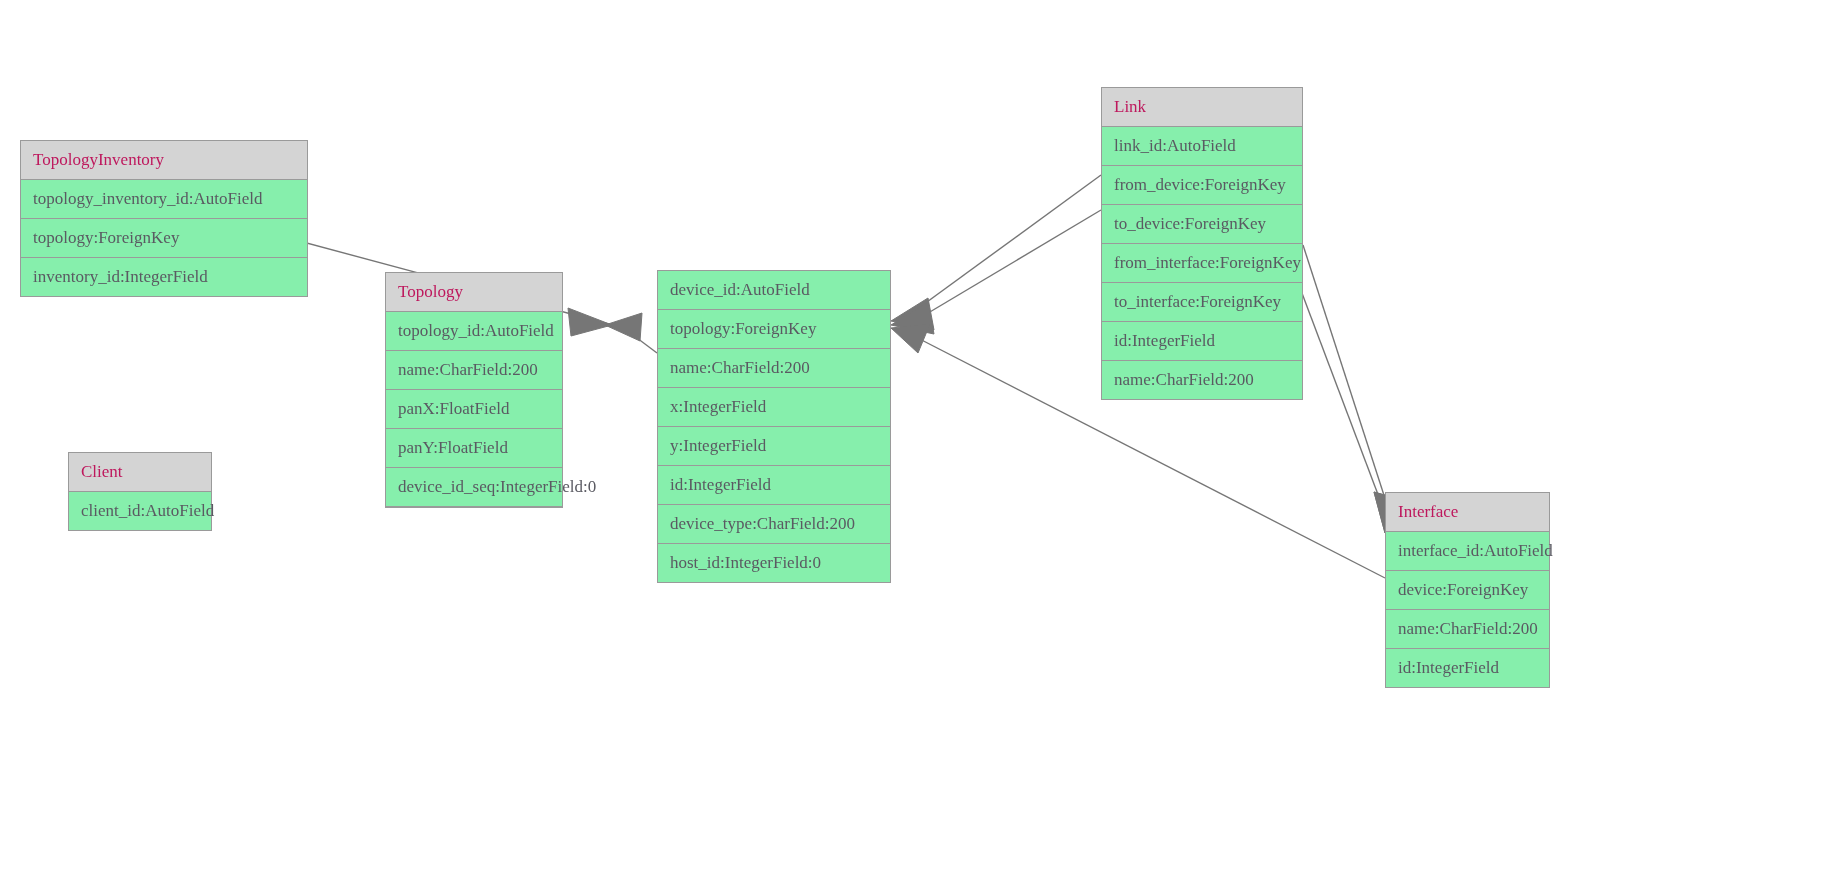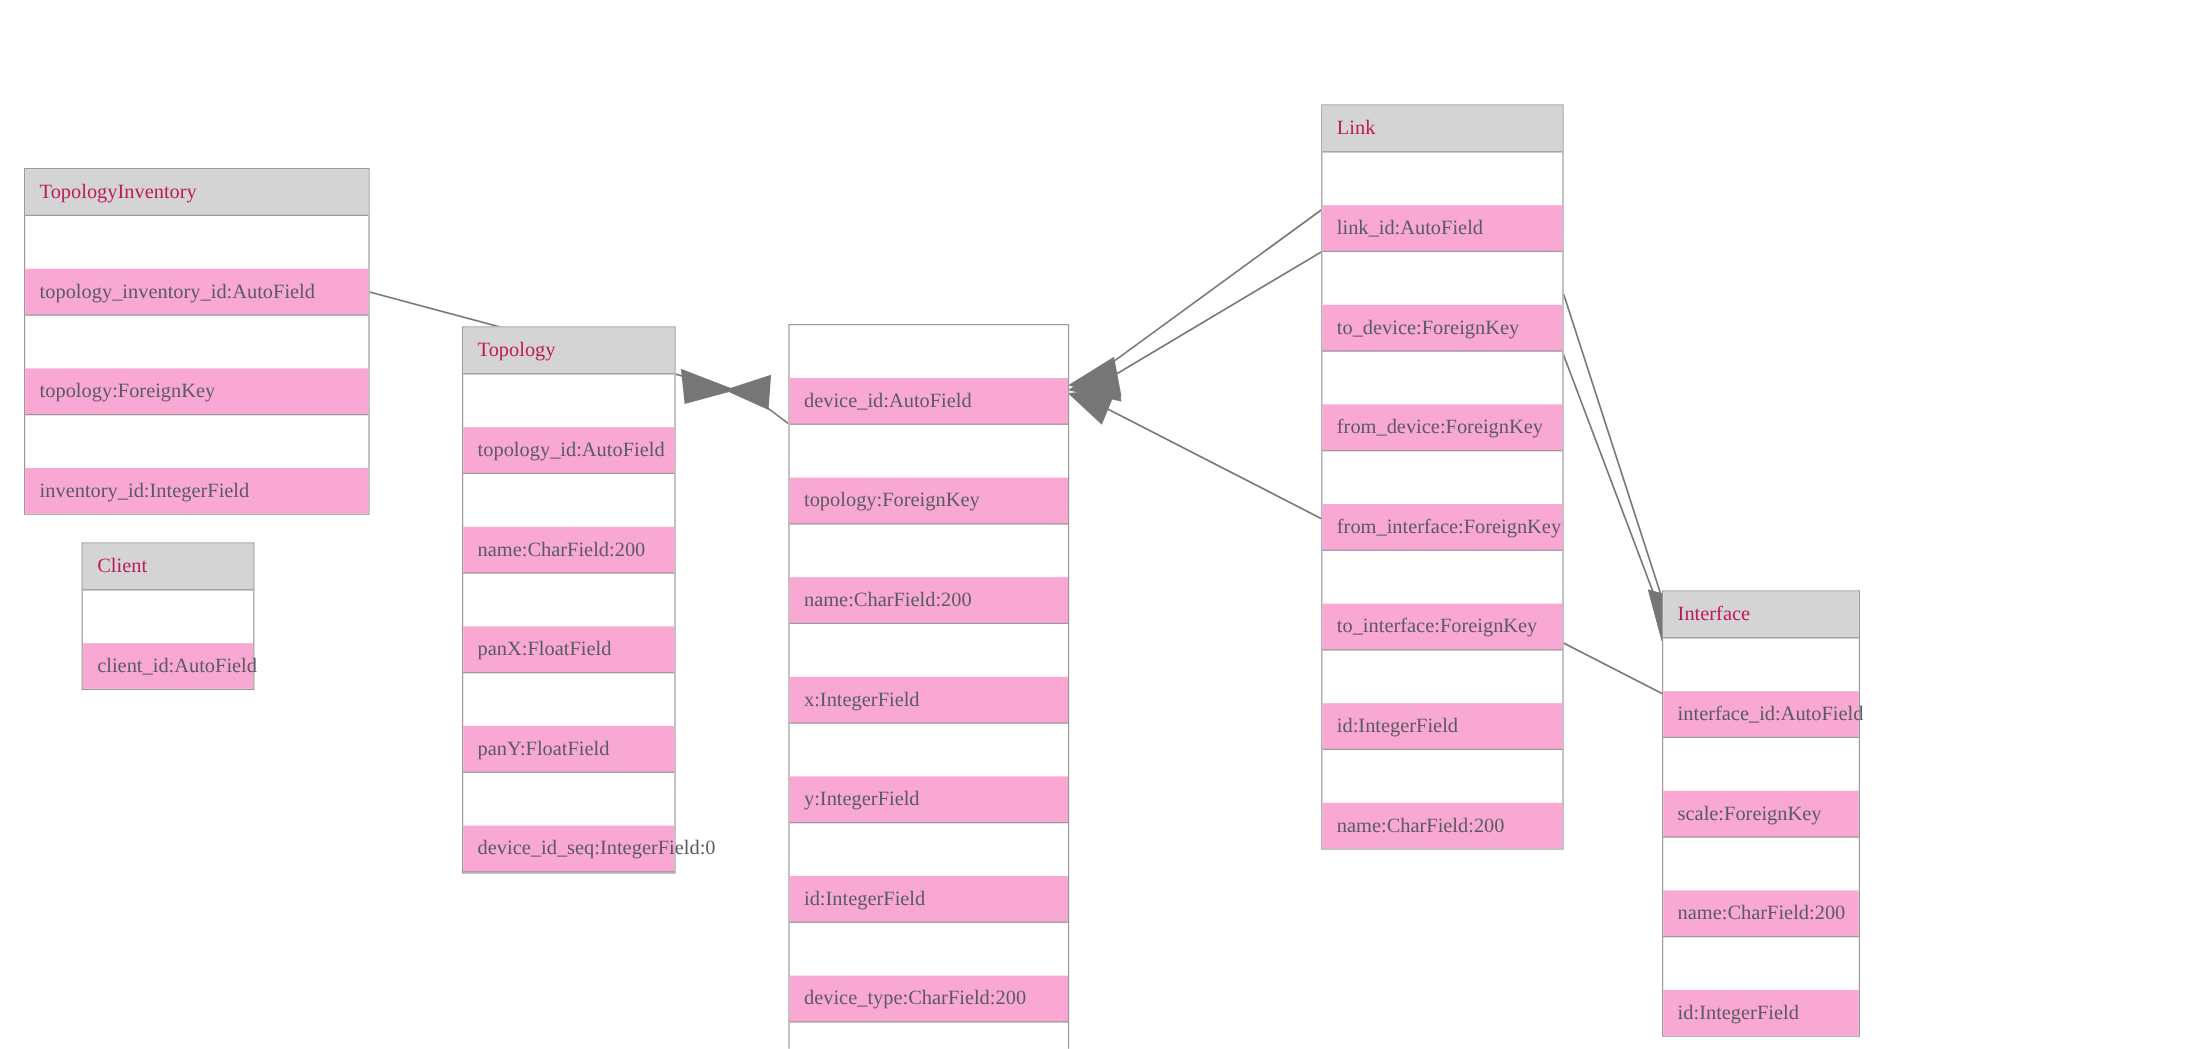--- a/index.html
+++ b/index.html
@@ -47,28 +47,27 @@
     border-bottom: 1px solid #9a9a9a;
     color: #be185d;
     font-size: 17px;
     line-height: 1;
     padding: 10px 0 11px 12px;
     white-space: nowrap;
   }
 
   .entity-field {
     box-sizing: border-box;
-    background: #f9a8d4;
+    background: #86efac;
     border-bottom: 1px solid #9a9a9a;
     color: #5a5a62;
     font-size: 17px;
     line-height: 1;
     padding: 10px 0 11px 12px;
     white-space: nowrap;
-    margin-top: 44px;
   }
 
   .entity-field.last {
     border-bottom: none;
   }
 </style>
 </head>
 <body>
 
 <div id="canvas">
@@ -125,31 +124,31 @@
         <div class="entity-field">name:CharField:200</div>
         <div class="entity-field">x:IntegerField</div>
         <div class="entity-field">y:IntegerField</div>
         <div class="entity-field">id:IntegerField</div>
         <div class="entity-field">device_type:CharField:200</div>
         <div class="entity-field last">host_id:IntegerField:0</div>
       </div>
       <div class="entity" style="left: 1101px; top: 87px; width: 202px;">
         <div class="entity-header">Link</div>
         <div class="entity-field">link_id:AutoField</div>
+        <div class="entity-field">from_device:ForeignKey</div>
         <div class="entity-field">to_device:ForeignKey</div>
-        <div class="entity-field">from_device:ForeignKey</div>
         <div class="entity-field">from_interface:ForeignKey</div>
         <div class="entity-field">to_interface:ForeignKey</div>
         <div class="entity-field">id:IntegerField</div>
         <div class="entity-field last">name:CharField:200</div>
       </div>
       <div class="entity" style="left: 1385px; top: 492px; width: 165px;">
         <div class="entity-header">Interface</div>
         <div class="entity-field">interface_id:AutoField</div>
-        <div class="entity-field">scale:ForeignKey</div>
+        <div class="entity-field">device:ForeignKey</div>
         <div class="entity-field">name:CharField:200</div>
         <div class="entity-field last">id:IntegerField</div>
       </div>
       <div class="entity" style="left: 68px; top: 452px; width: 144px;">
         <div class="entity-header">Client</div>
         <div class="entity-field last">client_id:AutoField</div>
       </div>
     </div>
 
 </div>

